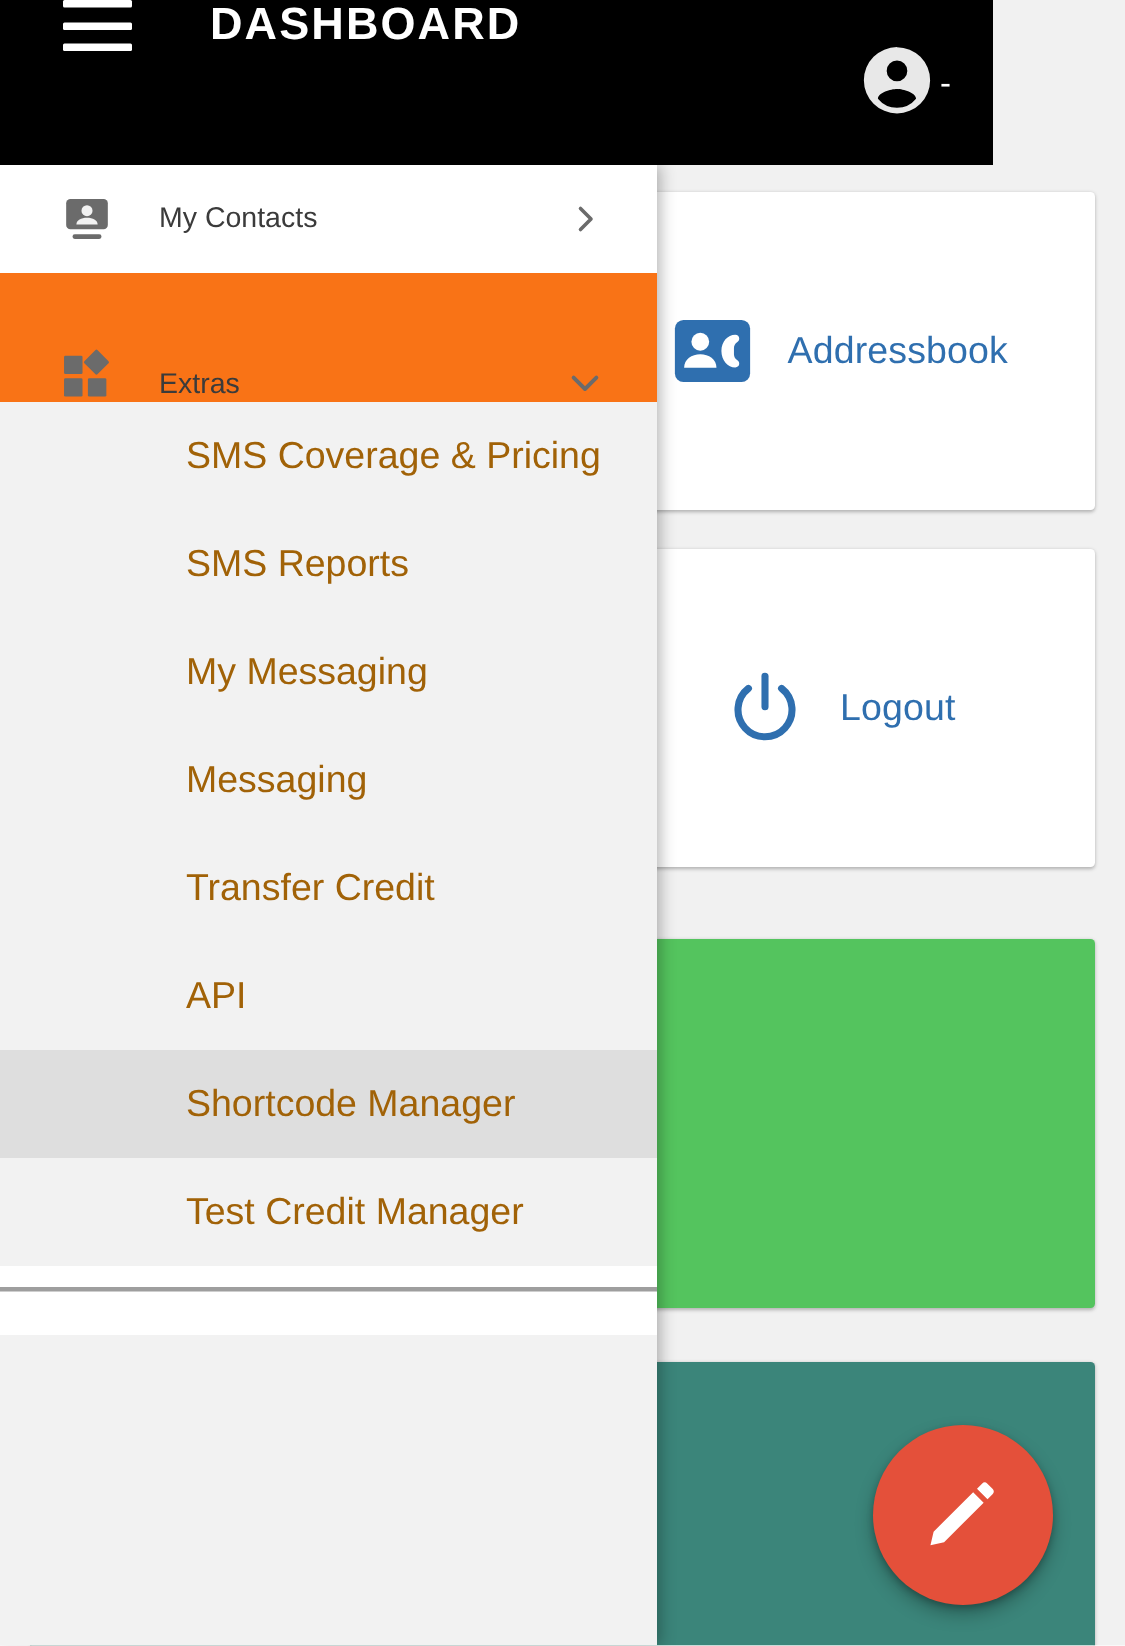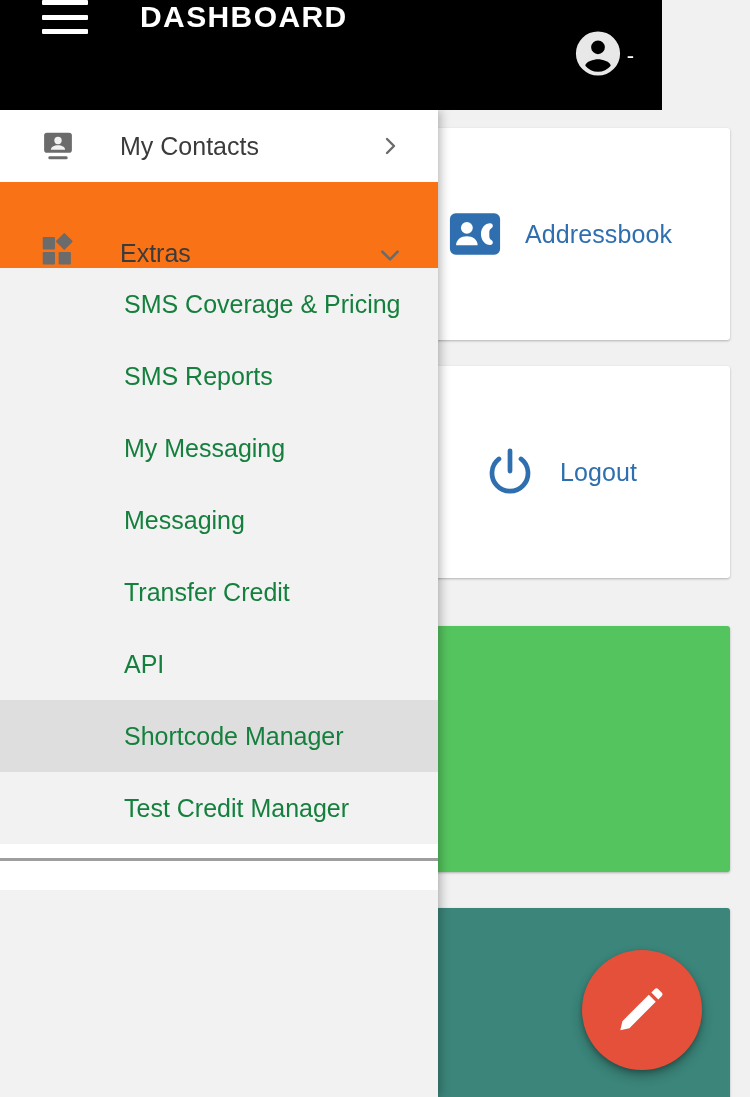--- a/index.html
+++ b/index.html
@@ -129,39 +129,39 @@
     align-items:center;
     height:72px;
     padding:0 34px 0 36px;
     cursor:pointer;
   }
   .nav-row.top-item { background:#ffffff; height:72px; }
   .nav-row.group-header { background:#f97316; height:86px;align-items:flex-end; }
   .nav-ico { width:44px; flex:0 0 44px; display:flex; align-items:center; justify-content:center; }
   .nav-text {
     flex:1 1 auto;
-    margin-left:40px;
-    font-size:25px;
+    margin-left:26px;
+    font-size:19px;
     color:#3b3b3b;
     white-space:nowrap;
   }
   .chev { width:28px; flex:0 0 28px; display:flex; align-items:center; justify-content:center; }
 
   .sub-row {
     display:flex;
     align-items:center;
     height:72px;
     padding-left:124px;
     cursor:pointer;
     background:#f2f2f2;
   }
   .sub-row.selected { background:#dedede; }
   .sub-text {
     font-size:25px;
-    color:#15803d;
+    color:#a16207;
     white-space:nowrap;
   }
   .drawer-tail {
     background:#ffffff;
     height:46px;
     position:relative;
   }
   .tail-rule {
     position:absolute;
     left:0; top:14px;

